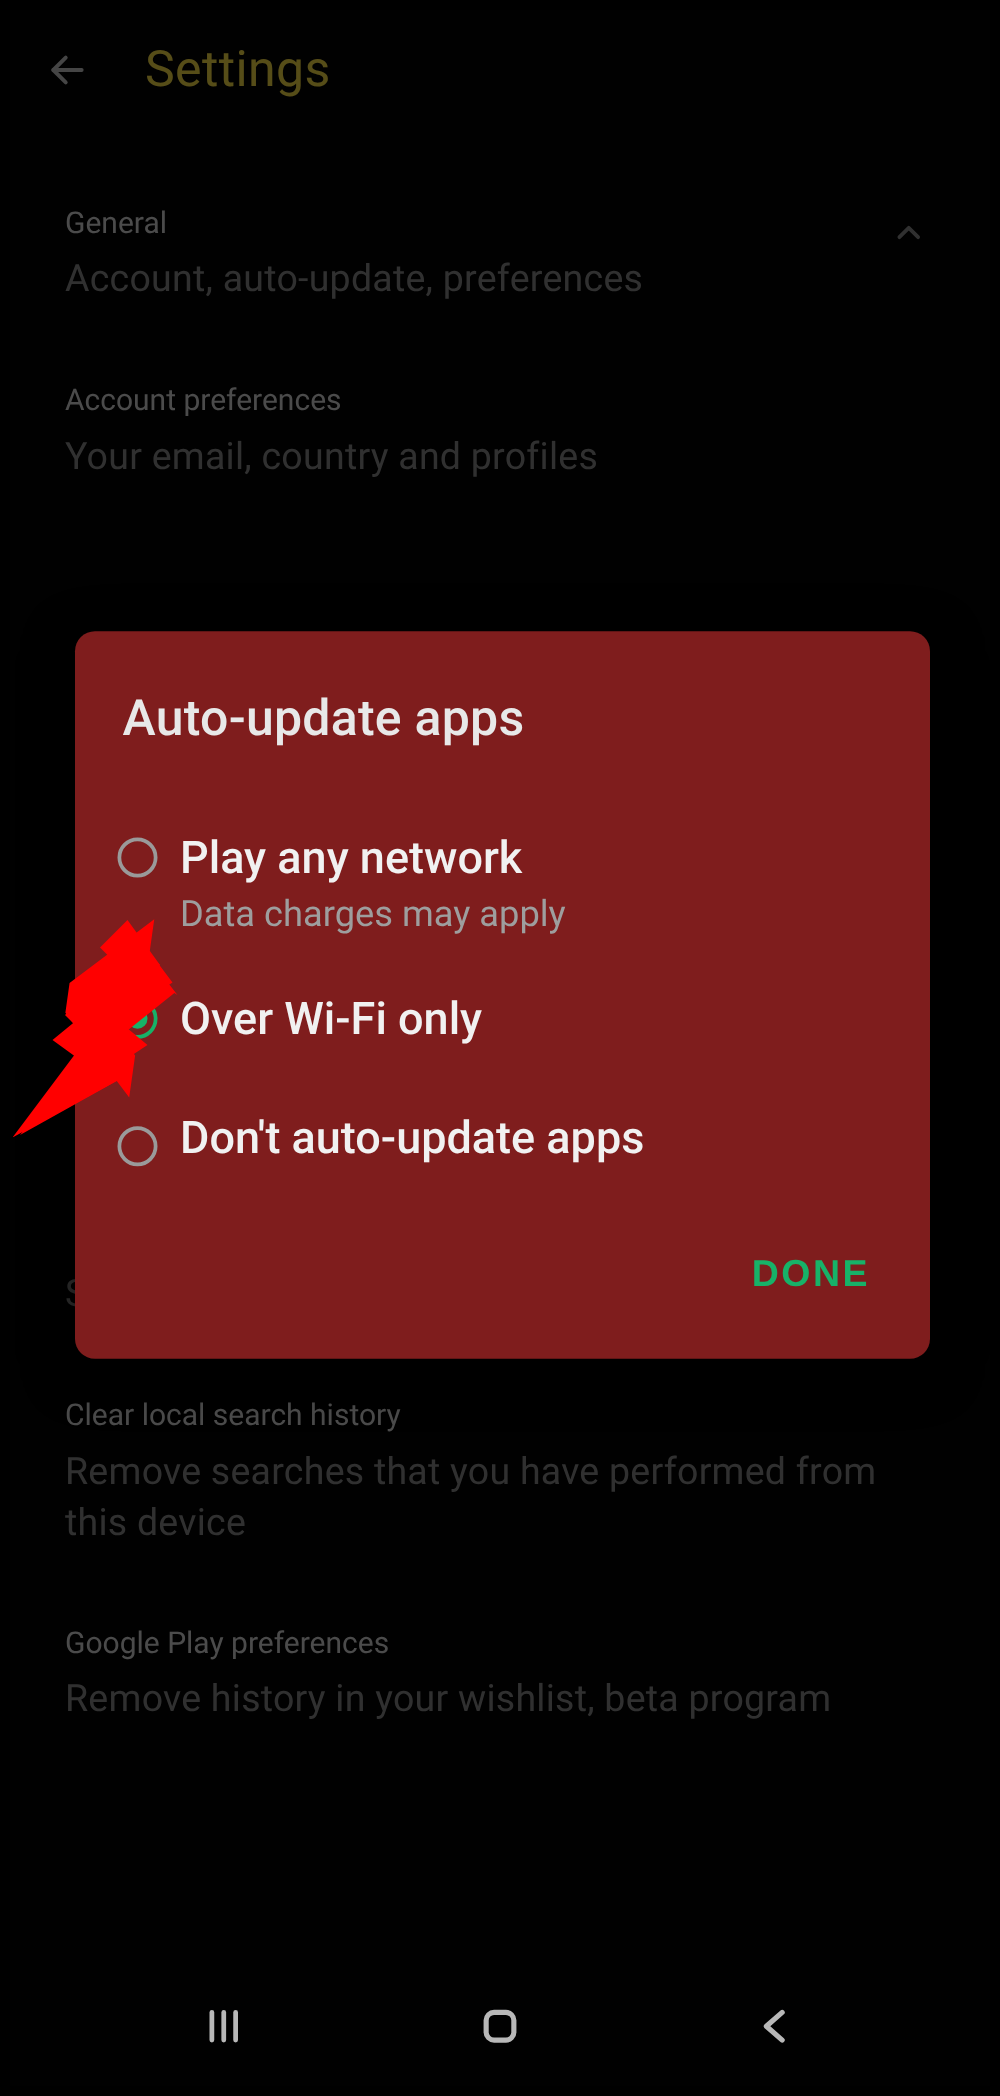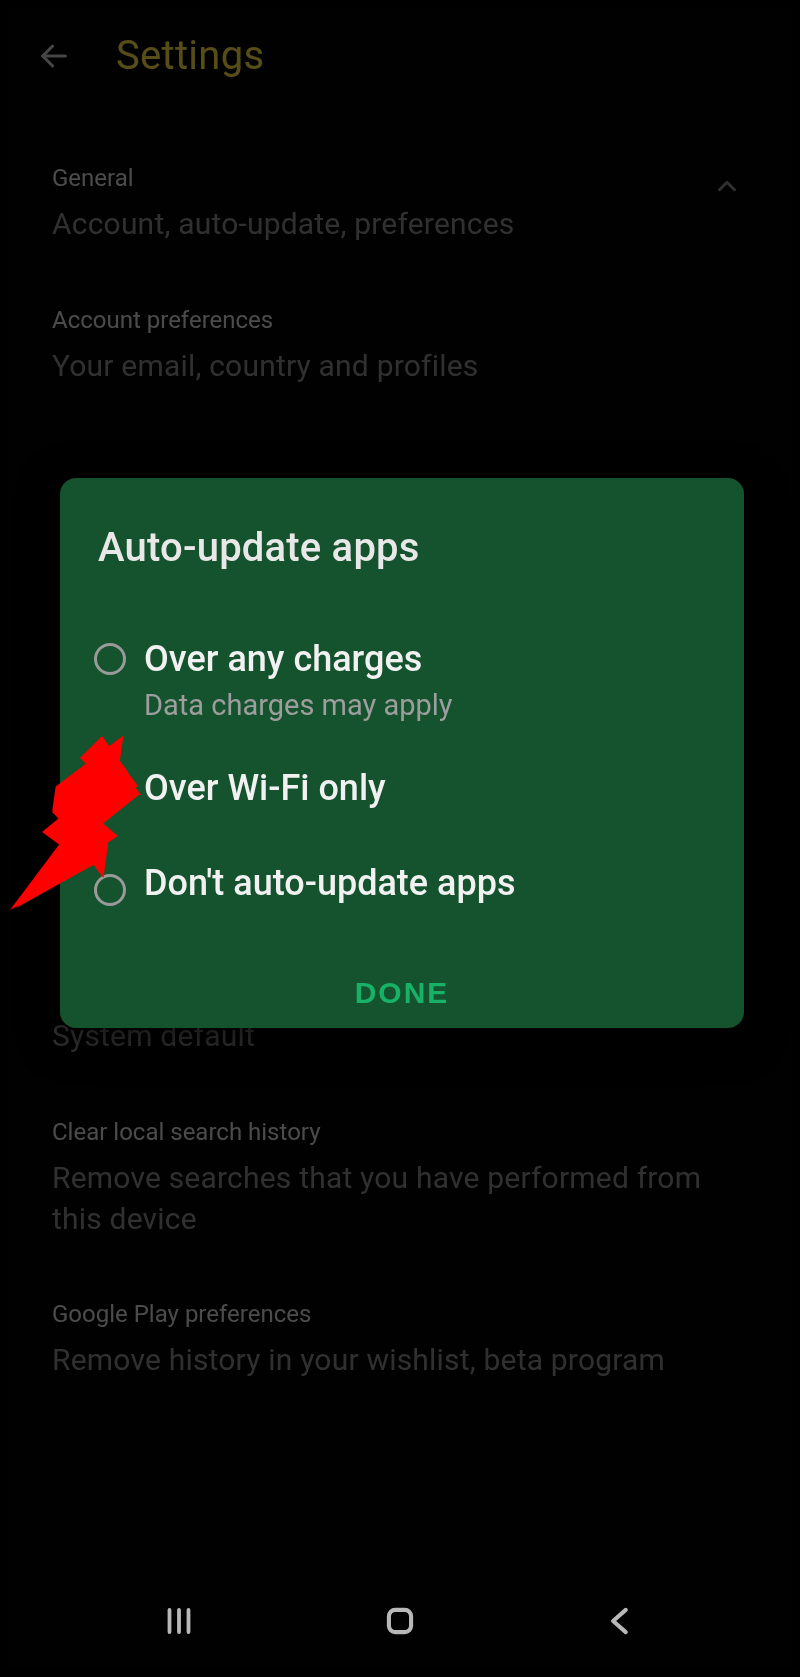--- a/index.html
+++ b/index.html
@@ -76,24 +76,24 @@
     position: absolute;
     inset: 0;
     background: rgba(0,0,0,0.66);
   }
 
   
   .dialog {
     position: absolute;
     left: 52px;
     right: 48px;
-    top: 470px;
-    background: #14532d;
+    top: 497px;
+    background: #7f1d1d;
     border-radius: 16px;
-    padding: 46px 34px 8px 34px;
+    padding: 46px 34px 40px 34px;
     box-shadow: 0 10px 40px rgba(0,0,0,0.6);
   }
   .dialog-title {
     font-size: 40px;
     font-weight: 500;
     color: #e8e8e8;
     margin-left: 4px;
     margin-bottom: 52px;
     letter-spacing: 0.2px;
   }
@@ -131,21 +131,21 @@
     color: #f1f1f1;
     line-height: 1.25;
   }
   .option-sub {
     font-size: 29px;
     color: #9e9e9e;
     margin-top: 6px;
   }
   .dialog-actions {
     display: flex;
-    justify-content: center;
+    justify-content: flex-end;
     margin-top: 30px;
   }
   .done-btn {
     background: none;
     border: none;
     color: #17b268;
     font-size: 30px;
     font-weight: 600;
     letter-spacing: 2px;
     padding: 10px 14px;
@@ -231,26 +231,26 @@
     <div class="overlay"></div>
 
     <div class="dialog">
       <div class="dialog-title">Auto-update apps</div>
 
       <div class="options">
 
         <div class="option">
           <div class="radio"></div>
           <div class="option-text">
-            <div class="option-label">Over any charges</div>
+            <div class="option-label">Play any network</div>
             <div class="option-sub">Data charges may apply</div>
           </div>
         </div>
 
-        <div class="option" style="align-items:flex-end;padding-bottom:36px">
+        <div class="option" style="align-items:flex-start;padding-bottom:36px">
           <div class="radio selected"></div>
           <div class="option-text">
             <div class="option-label">Over Wi-Fi only</div>
           </div>
         </div>
 
         <div class="option" style="align-items:flex-end">
           <div class="radio"></div>
           <div class="option-text">
             <div class="option-label">Don't auto-update apps</div>

